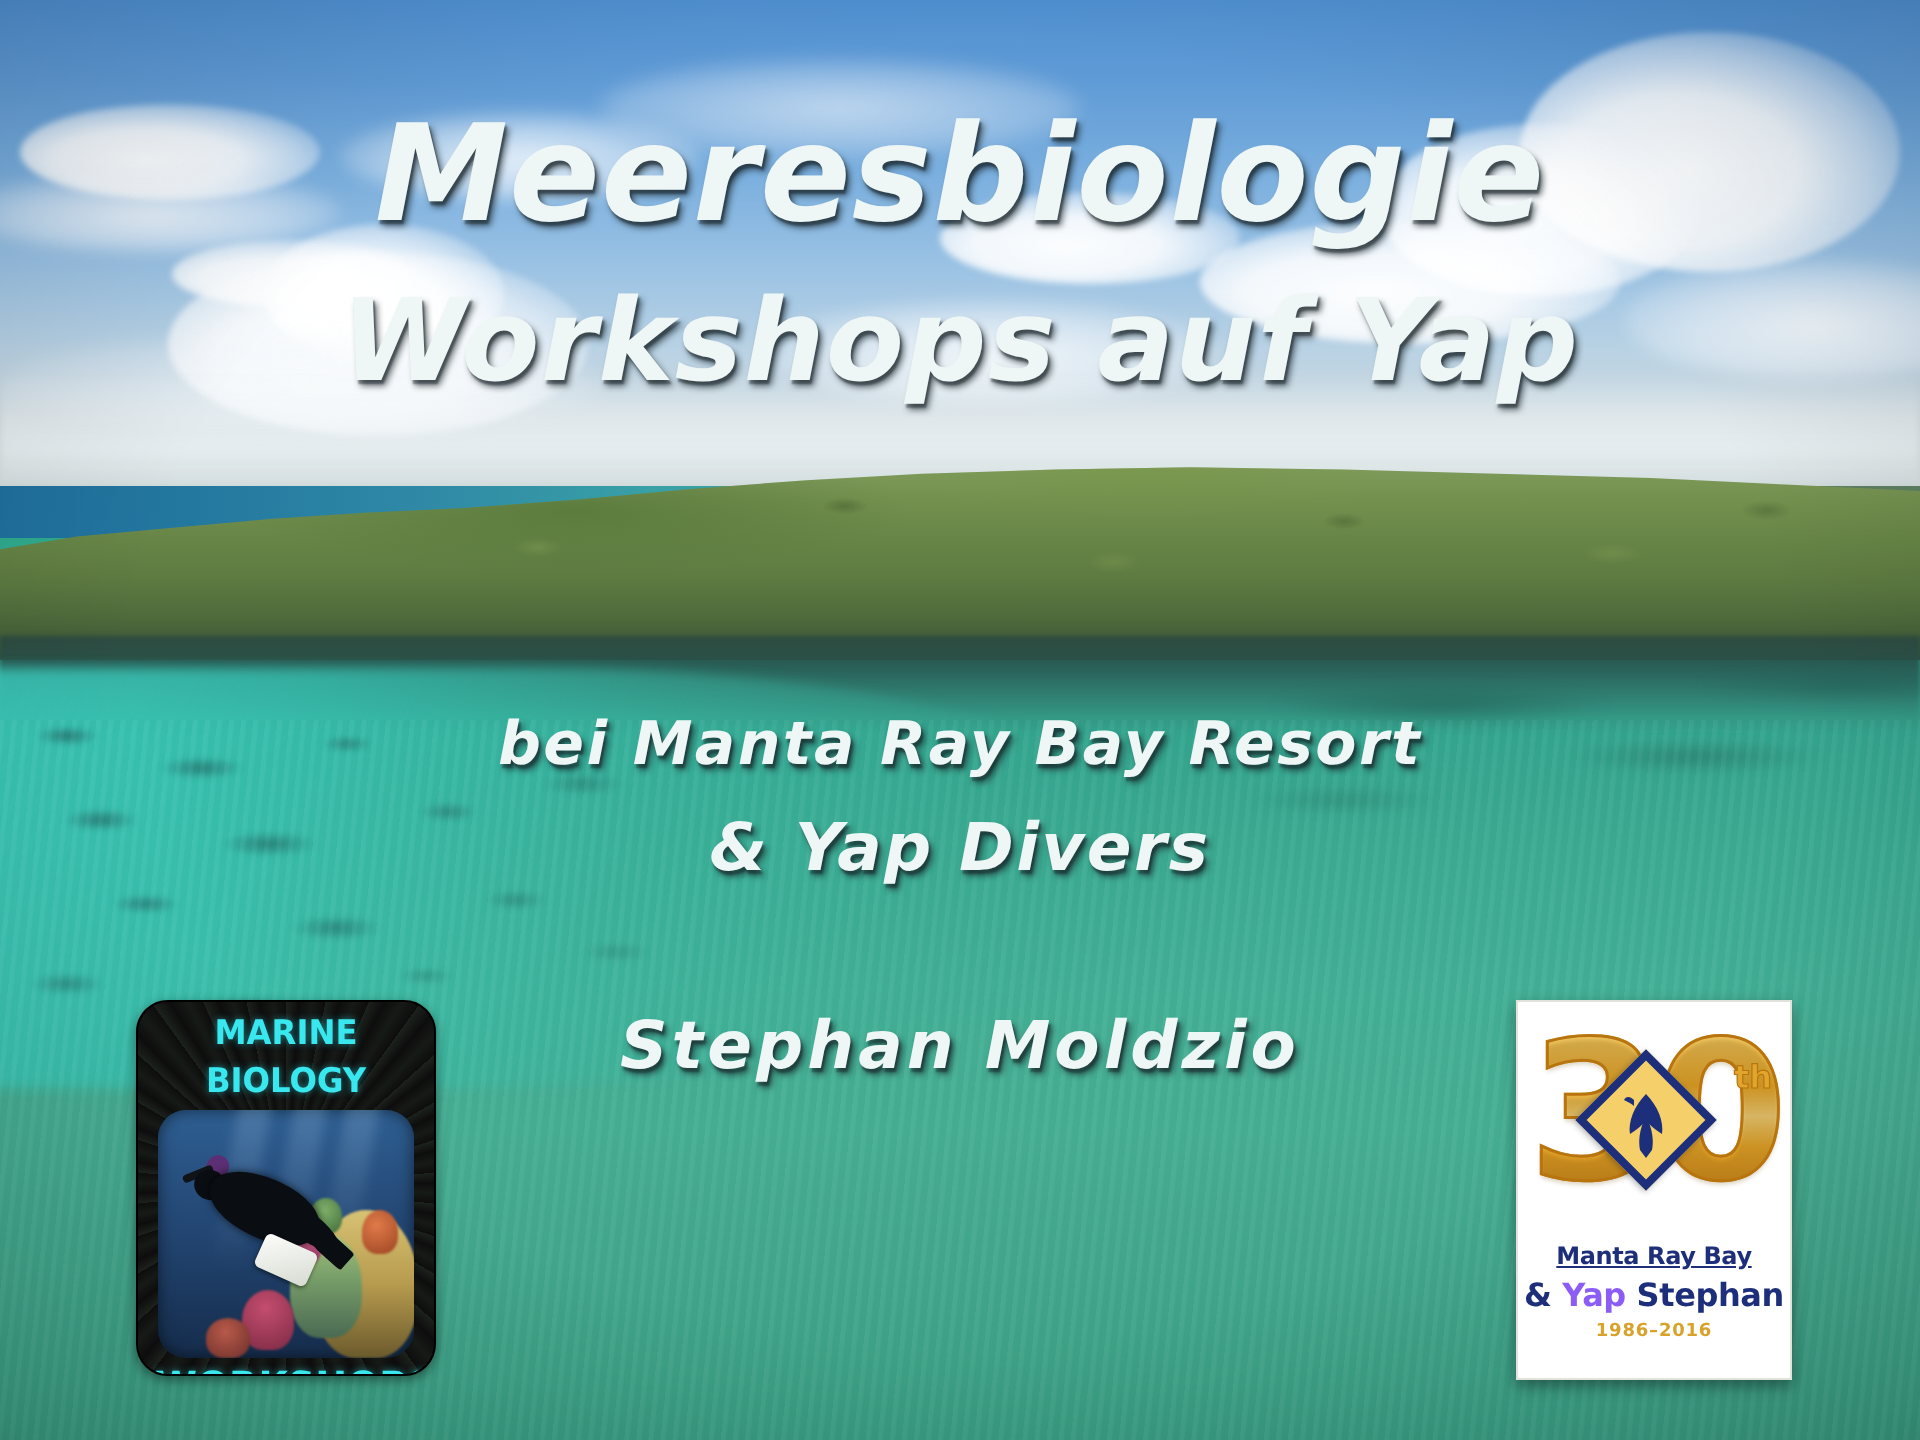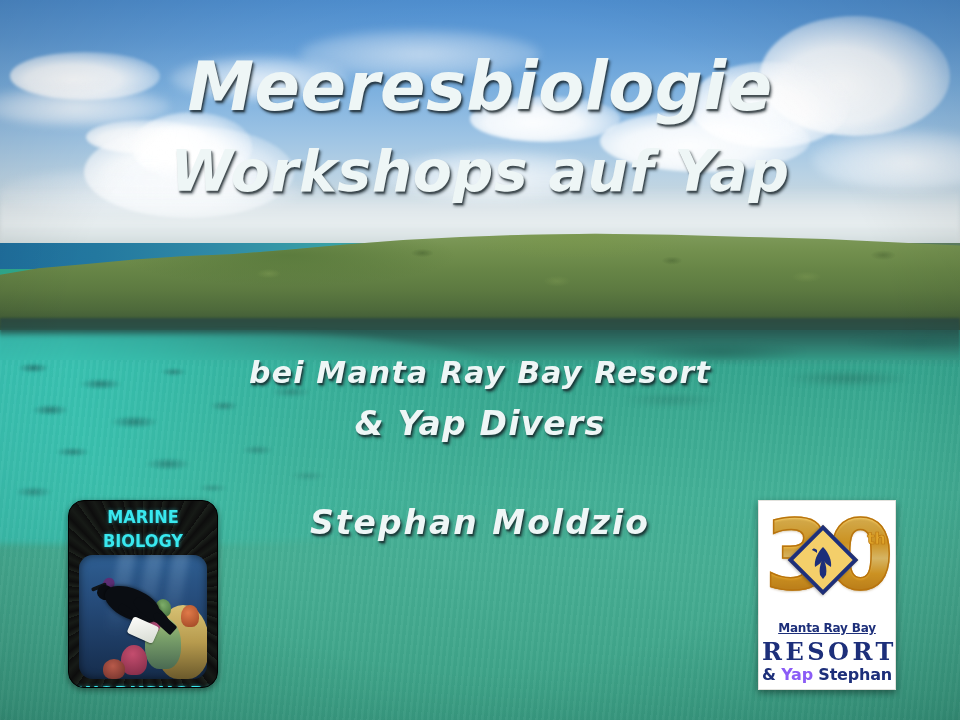--- a/index.html
+++ b/index.html
@@ -523,21 +523,20 @@
       <div id="mrb-diamond"></div>
       <svg id="mrb-manta" viewBox="0 0 40 40">
         <path d="M20 4 C14 10, 11 18, 12 24 C15 22, 18 20, 20 17 C22 20, 25 22, 28 24 C29 18, 26 10, 20 4 Z" fill="#1d2f7a"></path>
         <path d="M19 17 C17 22, 16 27, 17 32 L20 36 L23 32 C24 27, 23 22, 21 17 Z" fill="#1d2f7a"></path>
         <path d="M14 7 C12 5, 10 5, 9 7 C11 8, 13 9, 14 10 Z" fill="#1d2f7a"></path>
       </svg>
     </div>
 
     <div id="mrb-textblock">
       <div id="mrb-l1">Manta Ray Bay</div>
-      <div id="mrb-l2">RESORT</div>
       <div id="mrb-l3"><span>&amp; </span><span class="teal">Yap</span><span> Stephan</span></div>
       <div id="mrb-rule">
 
         <span id="mrb-years">1986–2016</span>
 
       </div>
     </div>
   </div>
 
 </div>

